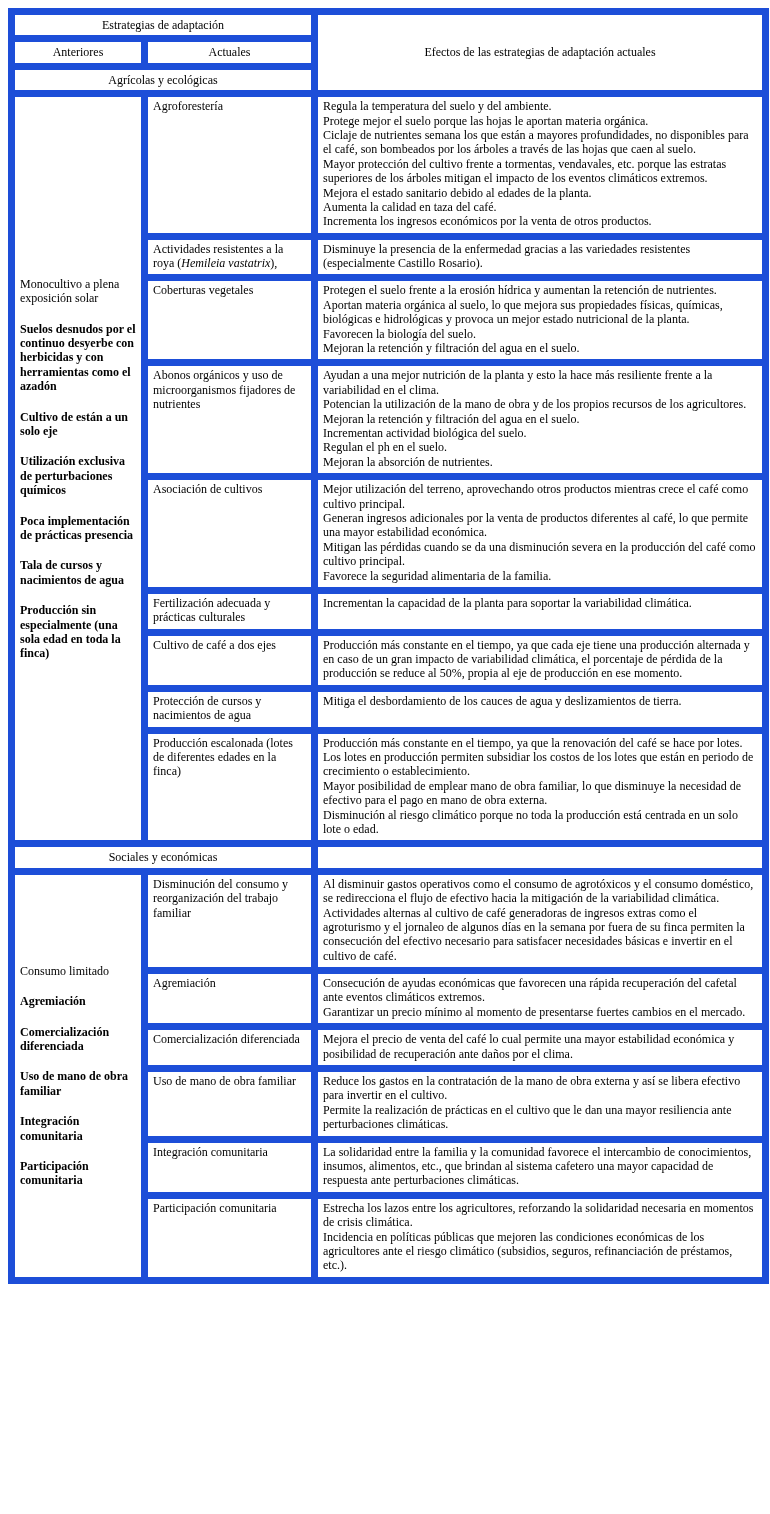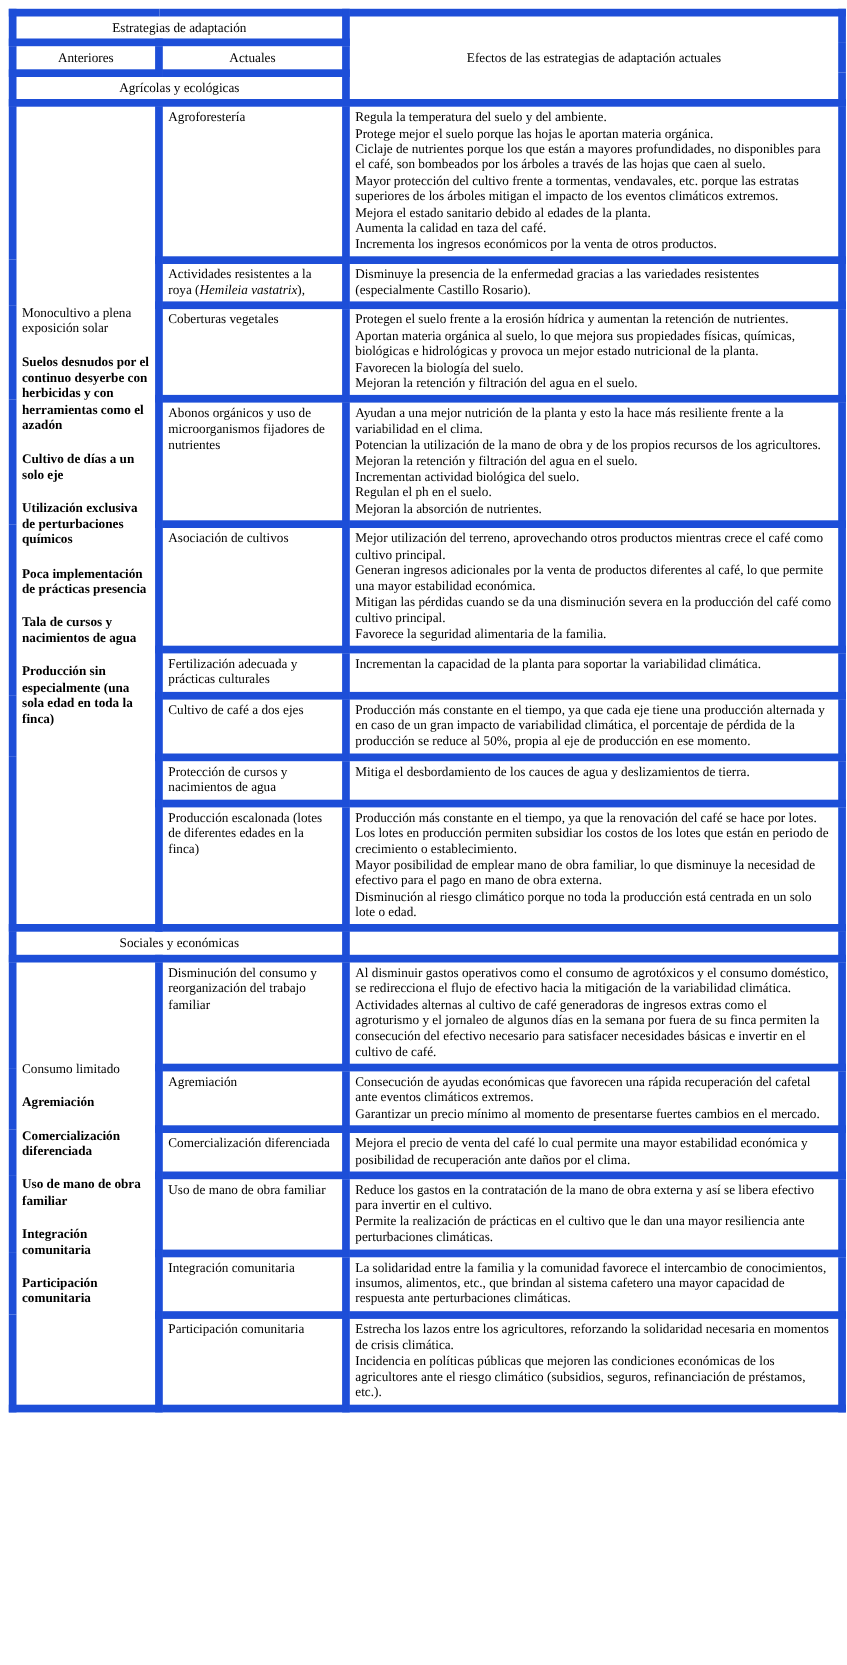--- a/index.html
+++ b/index.html
@@ -68,31 +68,31 @@
         <td class="hdr">Actuales</td>
       </tr>
       <tr>
         <td colspan="2" class="hdr">Agrícolas y ecológicas</td>
       </tr>
 
       <tr>
         <td rowspan="9" class="prev-cell">
             <div class="prev-item">Monocultivo a plena exposición solar</div>
             <div class="prev-item">Suelos desnudos por el continuo desyerbe con herbicidas y con herramientas como el azadón</div>
-            <div class="prev-item">Cultivo de días a un solo eje</div>
+            <div class="prev-item">Cultivo de están a un solo eje</div>
             <div class="prev-item">Utilización exclusiva de perturbaciones químicos</div>
             <div class="prev-item">Poca implementación de prácticas presencia</div>
             <div class="prev-item">Tala de cursos y nacimientos de agua</div>
             <div class="prev-item">Producción sin especialmente (una sola edad en toda la finca)</div>
           </td>
         <td class="actual-cell">Agroforestería</td>
         <td class="effects-cell">
             <div class="effect-item">Regula la temperatura del suelo y del ambiente.</div>
             <div class="effect-item">Protege mejor el suelo porque las hojas le aportan materia orgánica.</div>
-            <div class="effect-item">Ciclaje de nutrientes porque los que están a mayores profundidades, no disponibles para el café, son bombeados por los árboles a través de las hojas que caen al suelo.</div>
+            <div class="effect-item">Ciclaje de nutrientes semana los que están a mayores profundidades, no disponibles para el café, son bombeados por los árboles a través de las hojas que caen al suelo.</div>
             <div class="effect-item">Mayor protección del cultivo frente a tormentas, vendavales, etc. porque las estratas superiores de los árboles mitigan el impacto de los eventos climáticos extremos.</div>
             <div class="effect-item">Mejora el estado sanitario debido al edades de la planta.</div>
             <div class="effect-item">Aumenta la calidad en taza del café.</div>
             <div class="effect-item">Incrementa los ingresos económicos por la venta de otros productos.</div>
           </td>
       </tr>
       <tr>
         <td class="actual-cell"><span>Actividades resistentes a la roya (</span><em class="species">Hemileia vastatrix</em><span>),</span></td>
         <td class="effects-cell">
             <div class="effect-item">Disminuye la presencia de la enfermedad gracias a las variedades resistentes (especialmente Castillo Rosario).</div>

